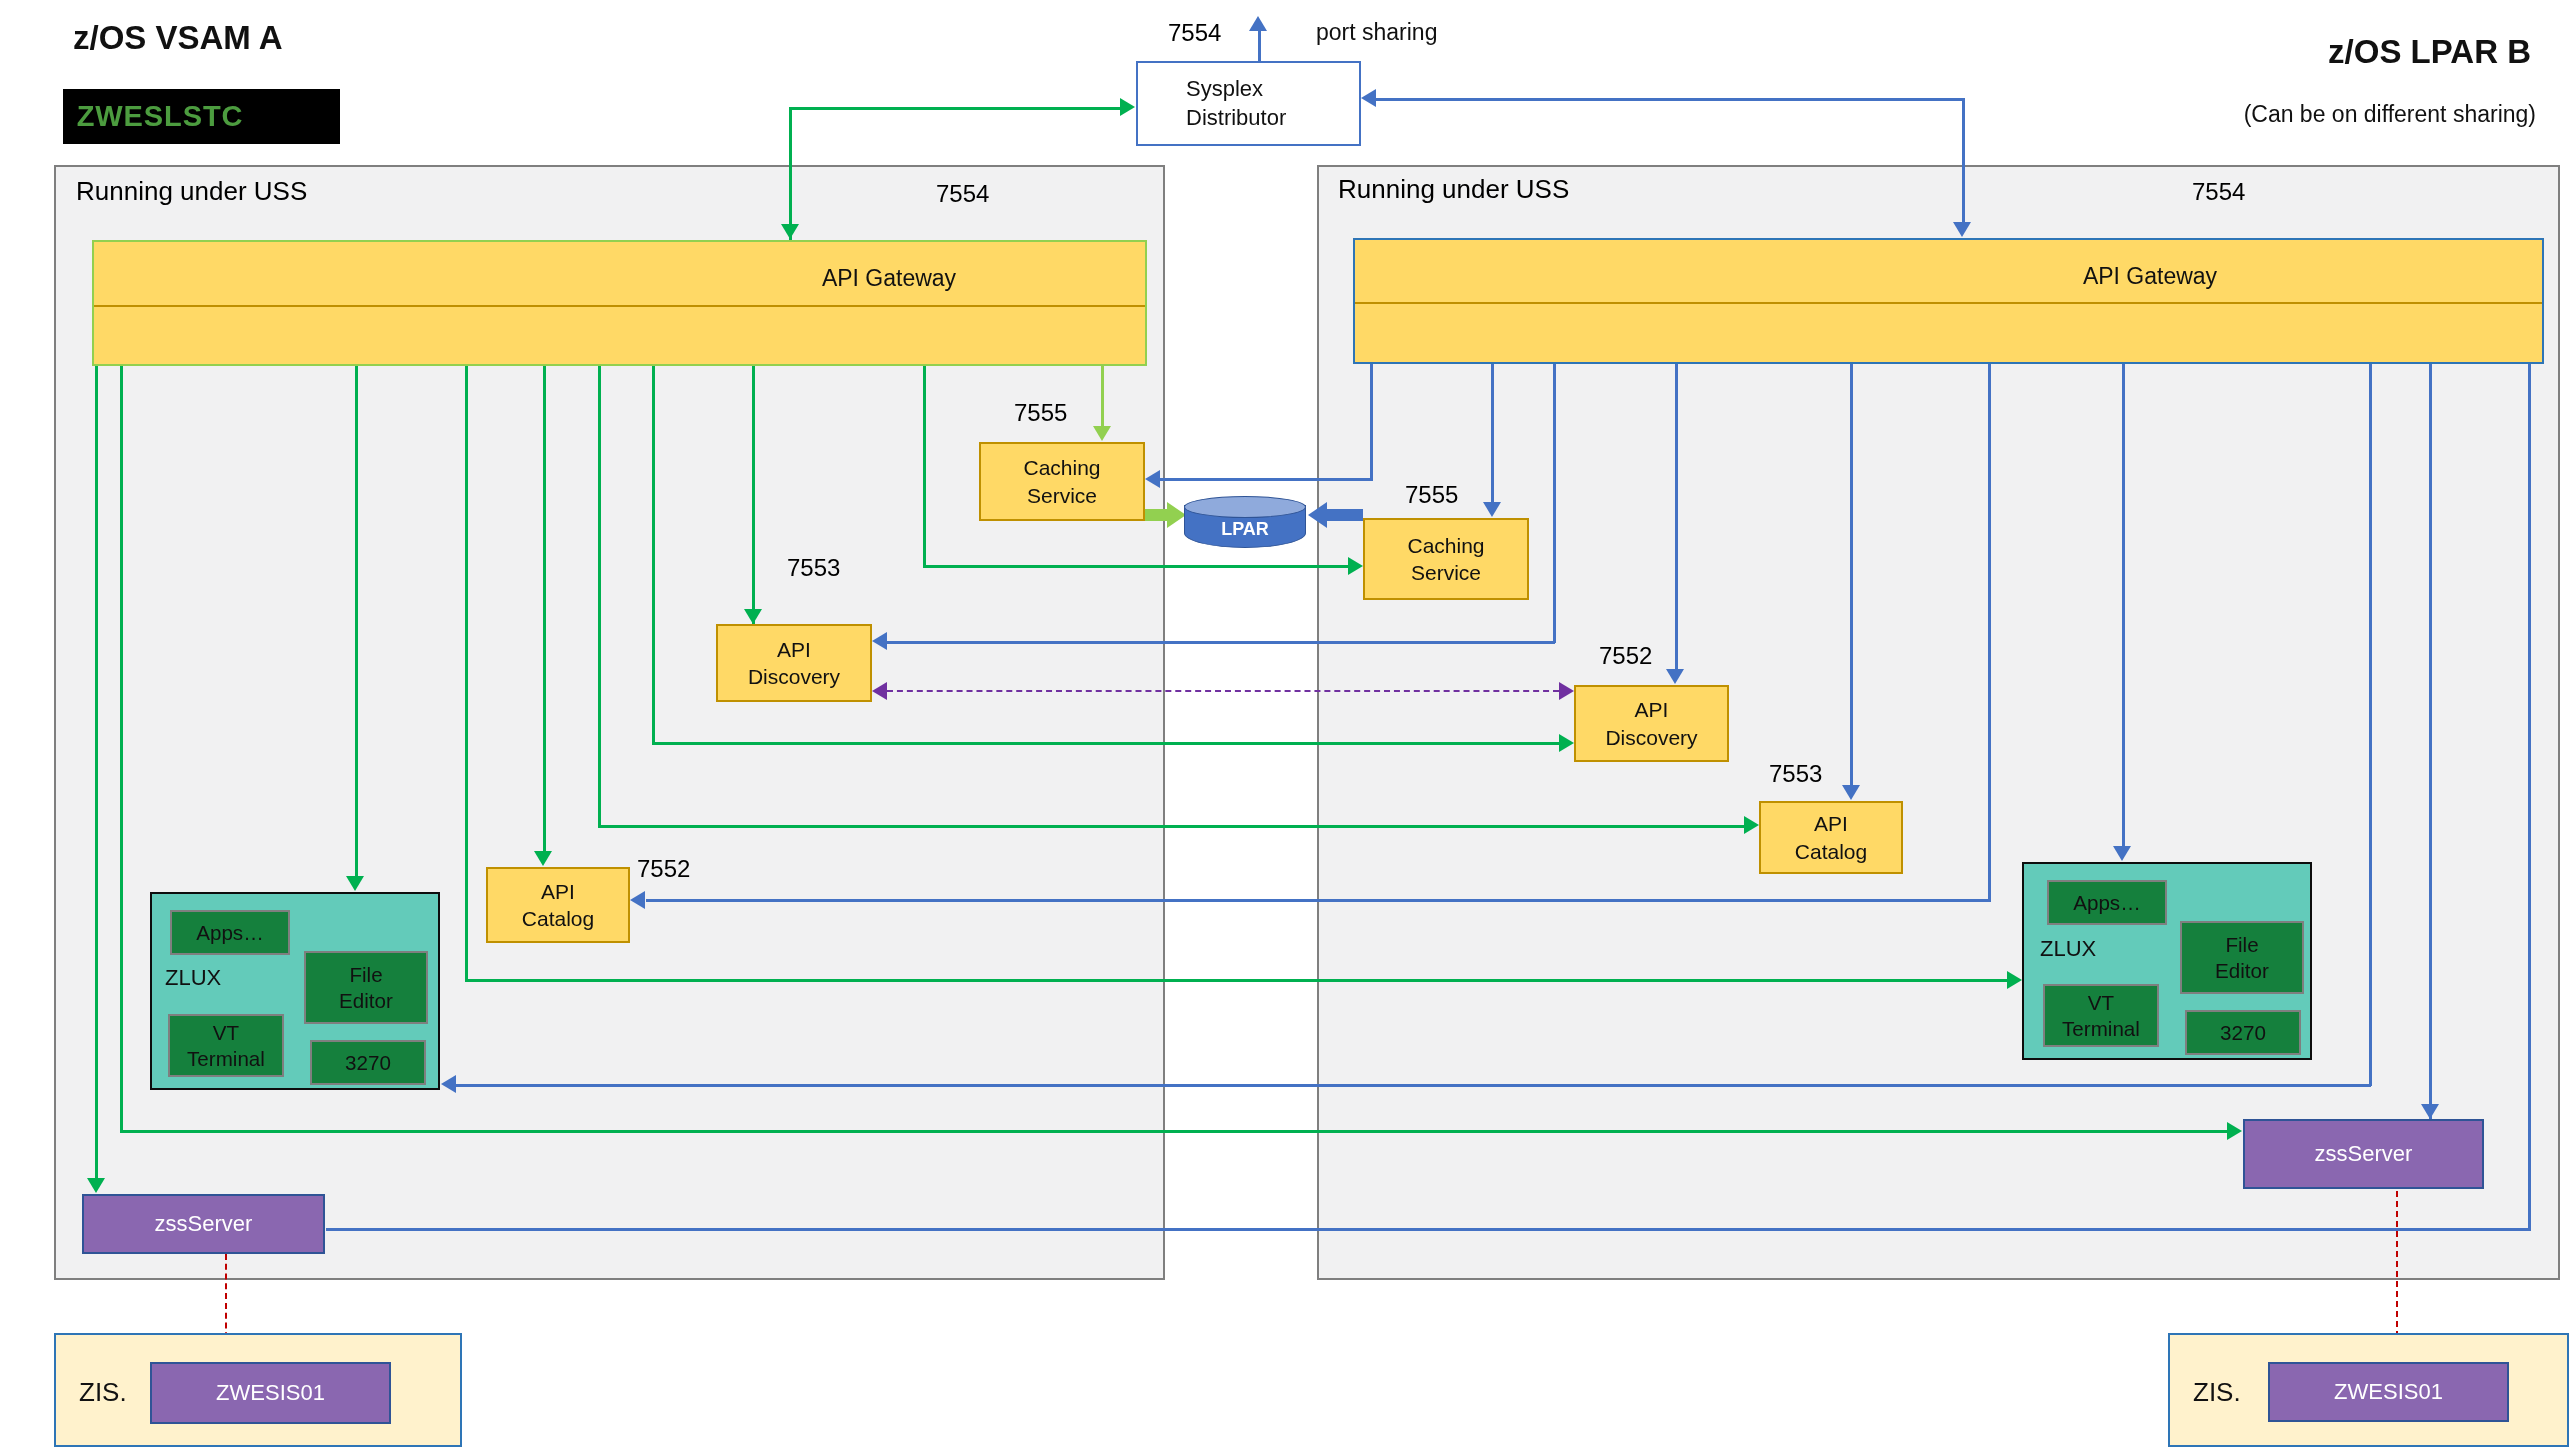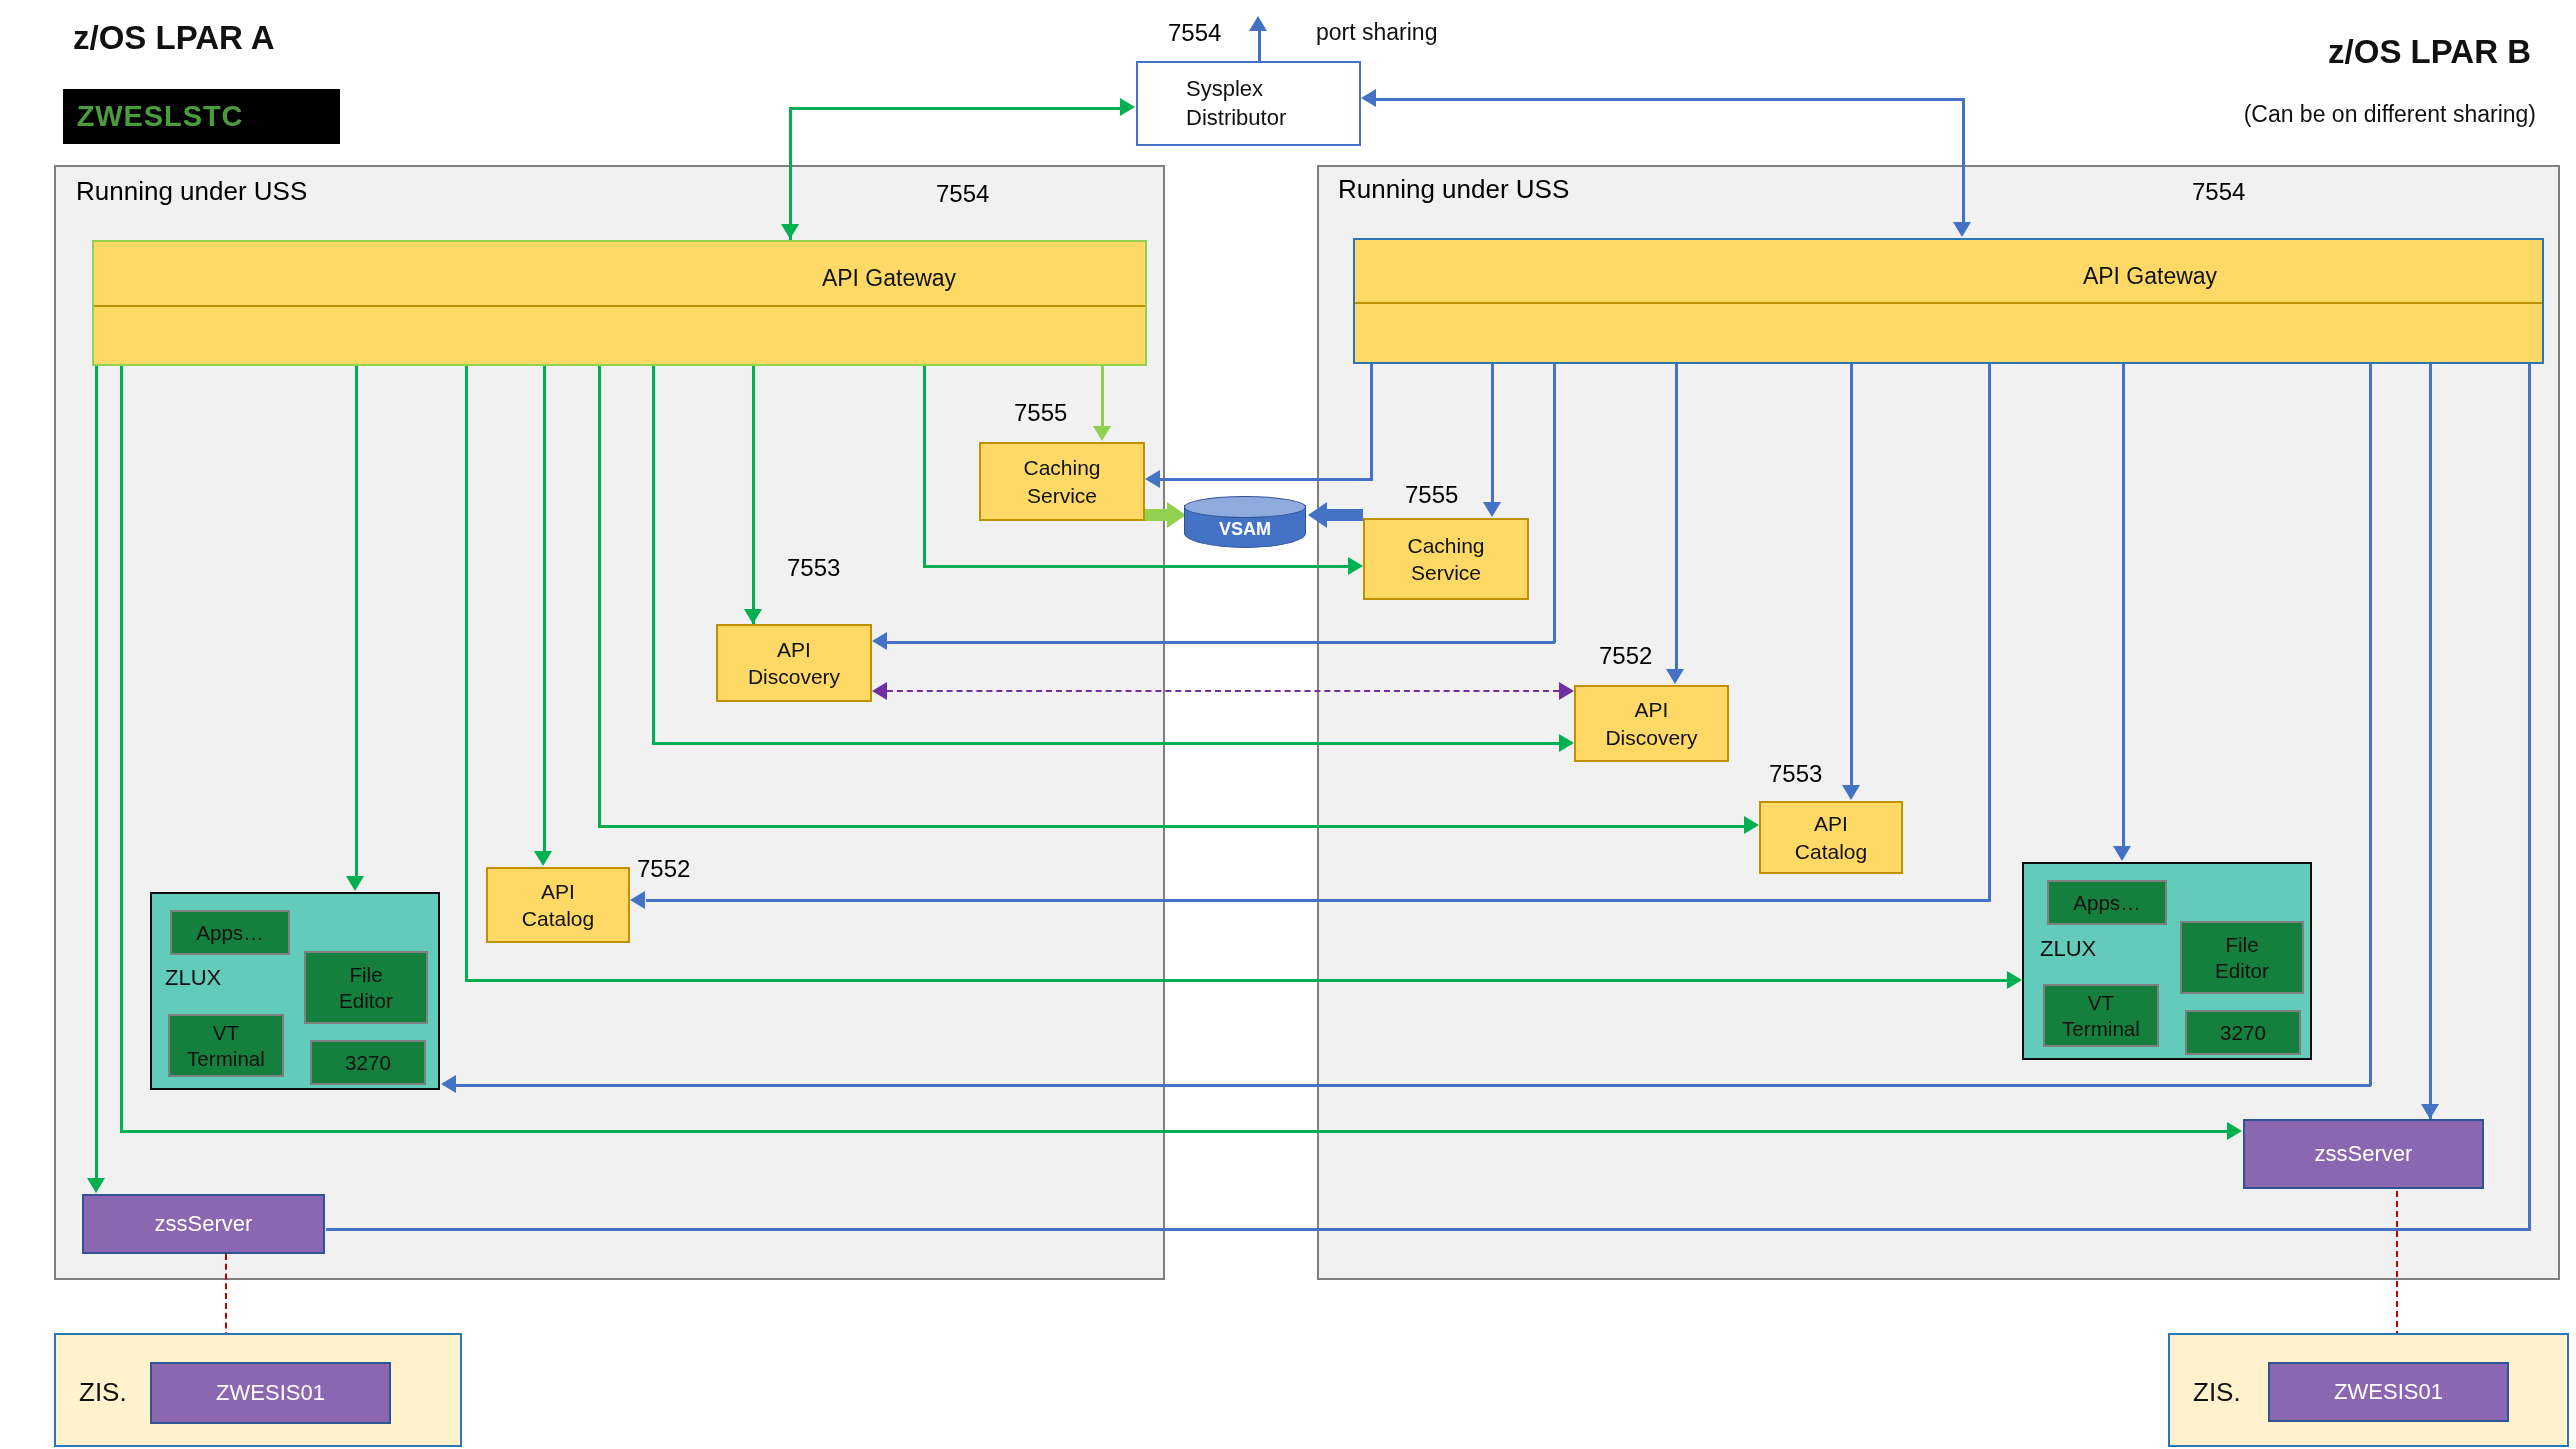--- a/index.html
+++ b/index.html
@@ -46,21 +46,21 @@
   .vsam-text{color:#fff;font-weight:bold;font-size:18px;text-align:center;}
   .thick{height:12px;}
   .thick-head-r-lg{border-top:13px solid transparent;border-bottom:13px solid transparent;border-left:19px solid #92D050;}
   .thick-head-l-b{border-top:13px solid transparent;border-bottom:13px solid transparent;border-right:19px solid #4472C4;}
 </style>
 </head>
 <body>
 
 <div id="canvas">
 
-  <div class="abs title" style="left:73px;top:19px;">z/OS LPAR A</div>
+  <div class="abs title" style="left:73px;top:19px;">z/OS VSAM A</div>
   <div class="abs badge" style="left:63px;top:89px;width:277px;height:55px;">ZWESLSTC</div>
   <div class="abs title" style="left:2295px;top:33px;width:236px;text-align:right;">z/OS LPAR B</div>
   <div class="abs subtitle" style="left:2107px;top:101px;width:429px;text-align:right;">(Can be on different sharing)</div>
 
   <div class="abs port" style="left:1168px;top:19px;">7554</div>
   <div class="abs v blue" style="left:1258px;top:31px;height:30px;"></div>
   <div class="abs ah ah-up-b" style="left:1249px;top:15.5px;"></div>
   <div class="abs subtitle" style="left:1276px;top:19px;margin-left:40px;">port sharing</div>
   <div class="abs sd" style="left:1136px;top:61px;width:225px;height:85px;padding-left:48px;">
     <span style="display:inline-block;width:129px;">Sysplex Distributor</span>
@@ -176,21 +176,21 @@
   <div class="abs ybox" style="left:1363px;top:518px;width:166px;height:82px;">
     <span style="width:94px;">Caching Service</span>
   </div>
 
   <div class="abs thick lgreen" style="left:1145px;top:509px;width:26px;"></div>
   <div class="abs ah thick-head-r-lg" style="left:1167px;top:502px;"></div>
   <div class="abs thick blue" style="left:1327px;top:509px;width:36px;"></div>
   <div class="abs ah thick-head-l-b" style="left:1308px;top:502px;"></div>
   <div class="abs vsam-body" style="left:1184px;top:505px;width:122px;height:43px;"></div>
   <div class="abs vsam-top" style="left:1184px;top:496px;width:122px;height:22px;"></div>
-  <div class="abs vsam-text" style="left:1184px;top:519px;width:122px;">VSAM</div>
+  <div class="abs vsam-text" style="left:1184px;top:519px;width:122px;">LPAR</div>
 
   <div class="abs port" style="left:787px;top:554px;">7553</div>
   <div class="abs ybox" style="left:716px;top:624px;width:156px;height:78px;">
     <span style="width:112px;">API Discovery</span>
   </div>
 
   <div class="abs port" style="left:1599px;top:642px;">7552</div>
   <div class="abs ybox" style="left:1574px;top:685px;width:155px;height:77px;">
     <span style="width:112px;">API Discovery</span>
   </div>

